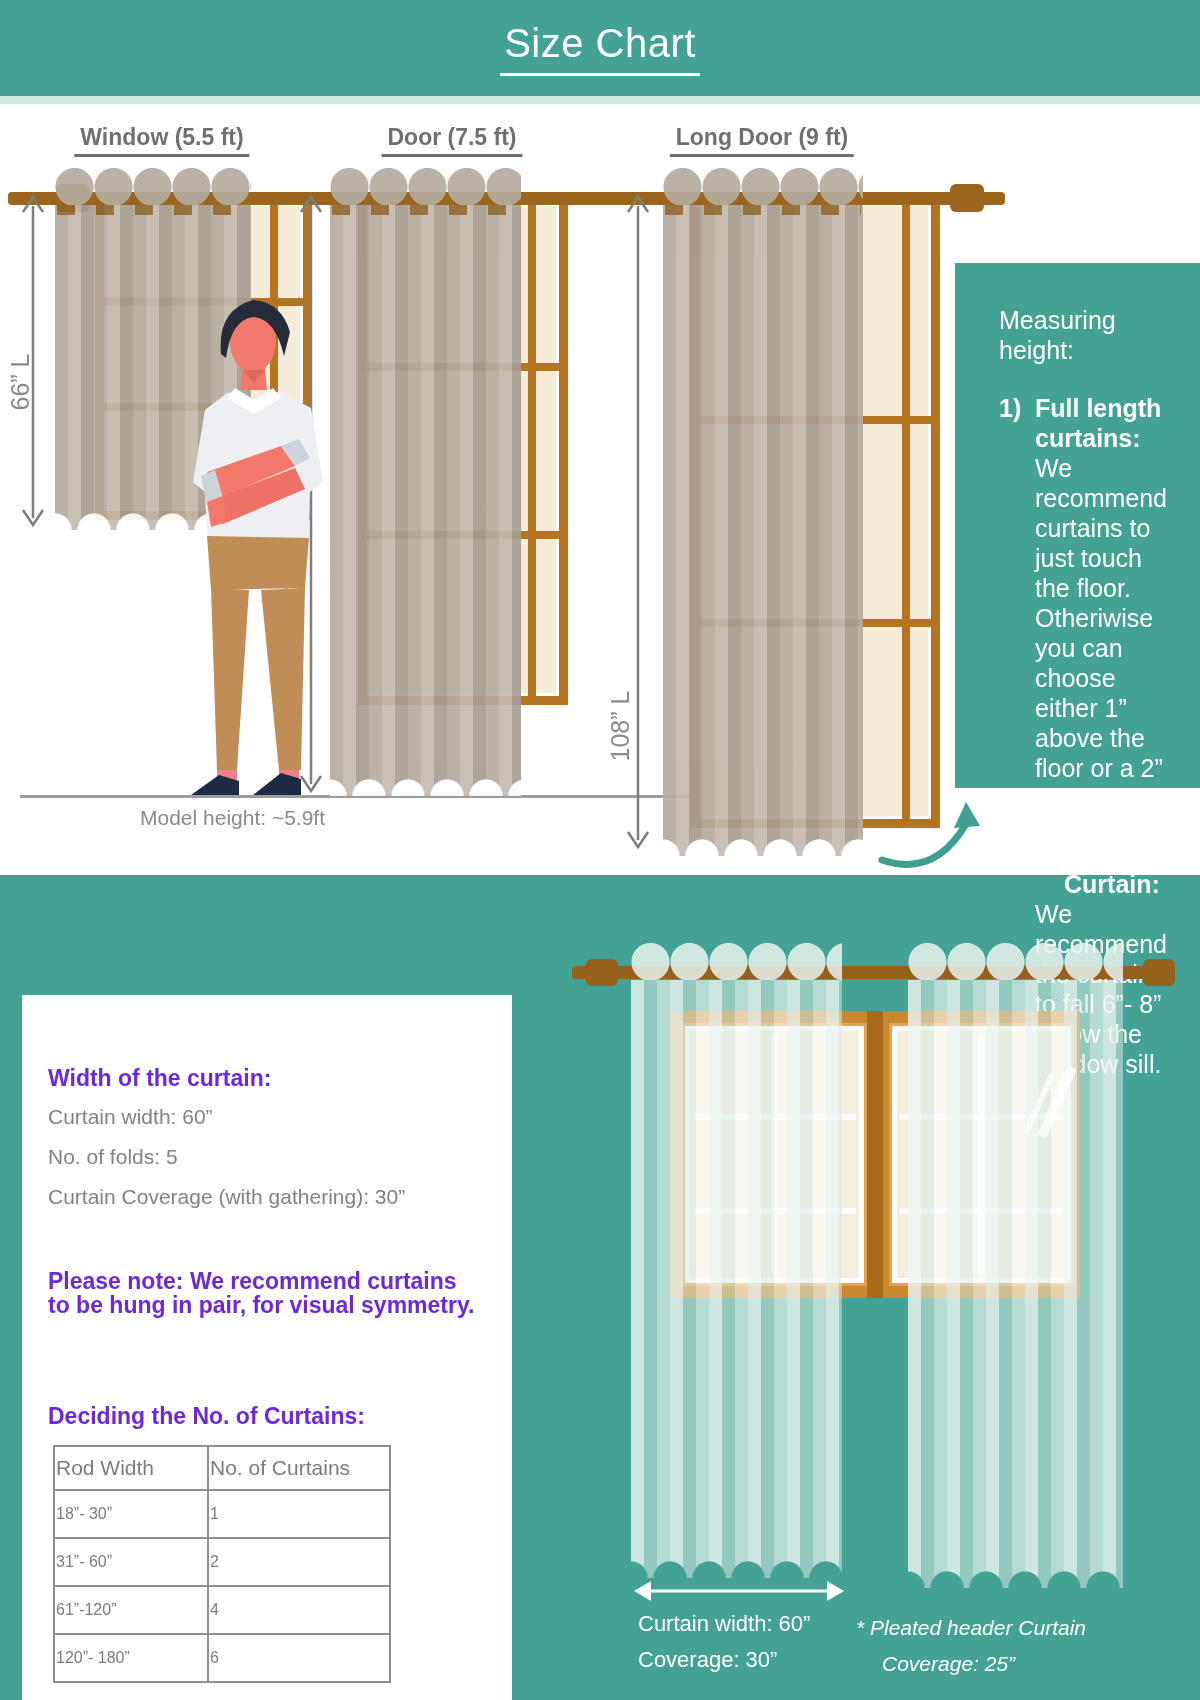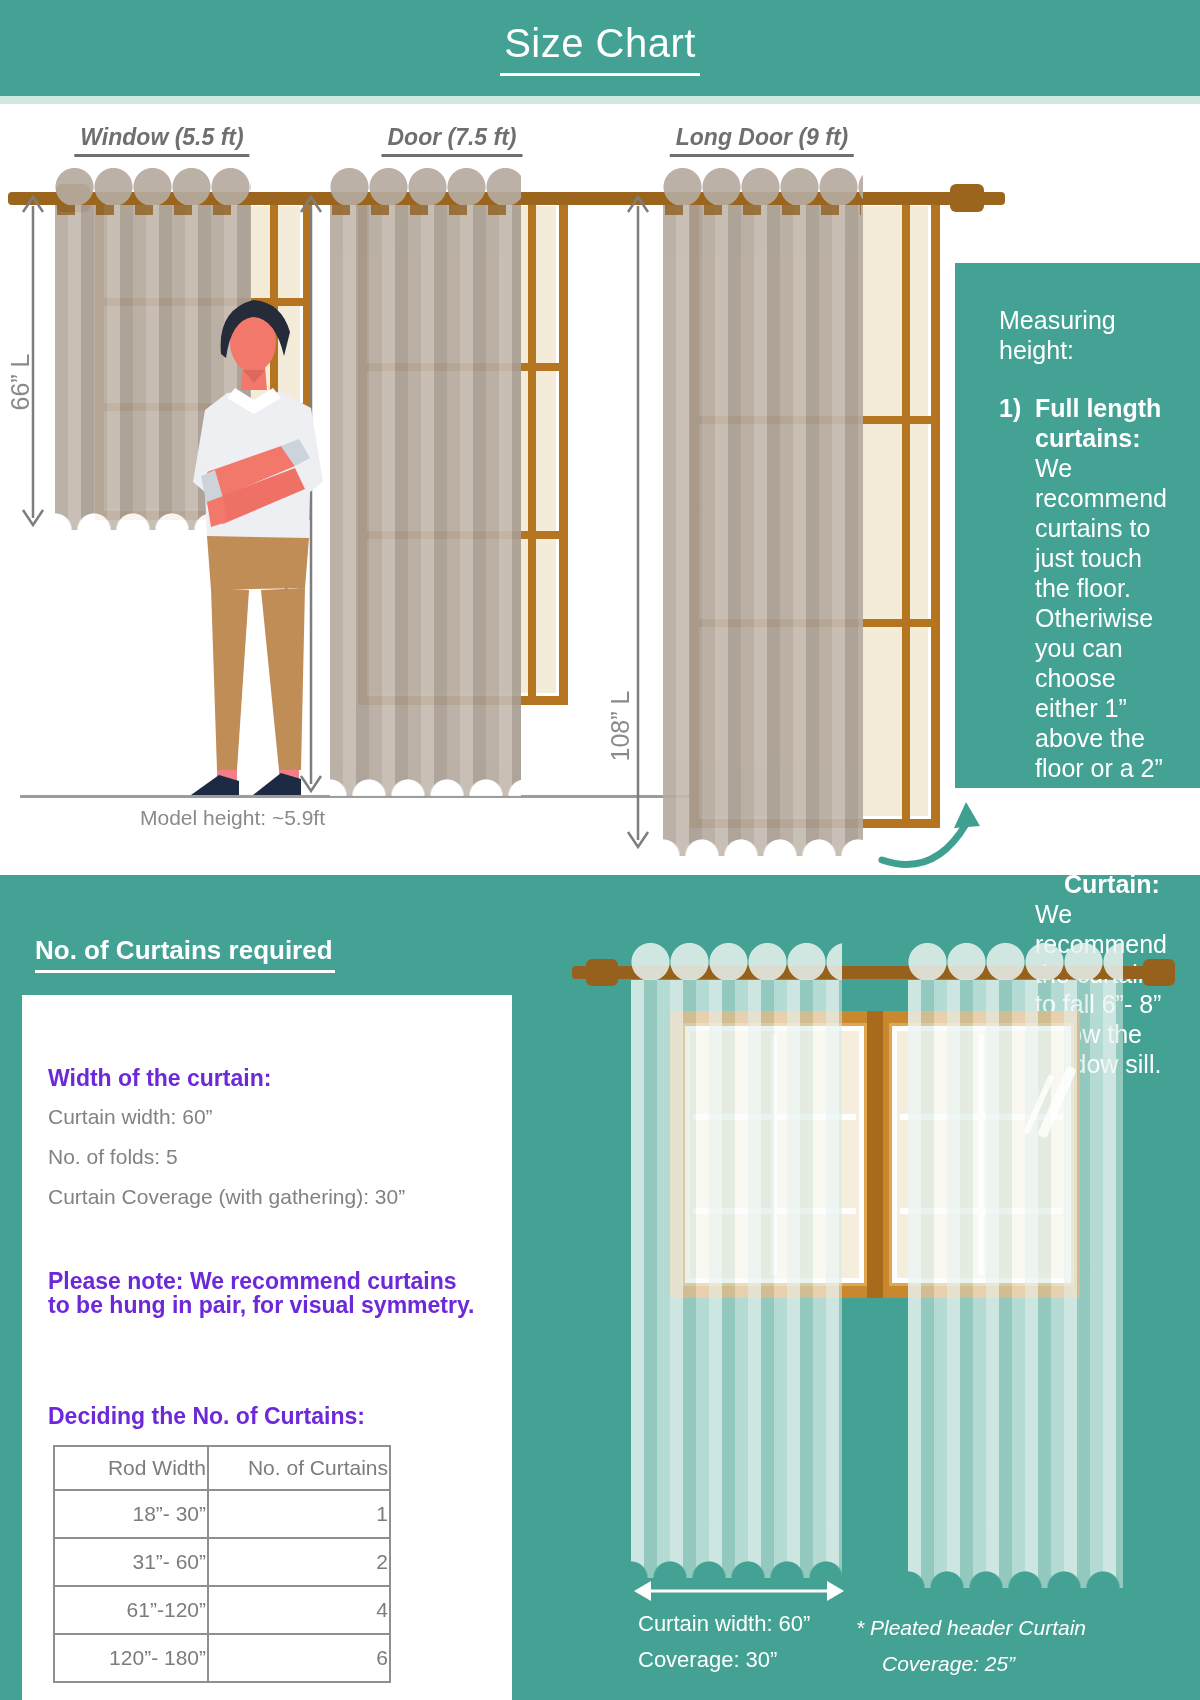--- a/index.html
+++ b/index.html
@@ -8,21 +8,21 @@
   
   .band{position:absolute;left:0;top:0;width:1200px;height:96px;background:#44a294;
         display:flex;align-items:center;justify-content:center;}
   .title{color:#fff;font-size:40px;font-weight:500;letter-spacing:.5px;margin:0;
          border-bottom:3px solid #fff;padding:0 4px 7px 4px;}
   .mint{position:absolute;left:0;top:96px;width:1200px;height:8px;background:#cfe9e2;}
   .s2bg{position:absolute;left:0;top:875px;width:1200px;height:825px;background:#44a294;}
   
   .toplabel{position:absolute;top:124px;transform:translateX(-50%);white-space:nowrap;
             font-size:23px;font-weight:700;color:#6f6f6f;border-bottom:3px solid #6f6f6f;
-            padding:0 6px 3px 6px;font-style:italic;}
+            padding:0 6px 3px 6px;}
   
   .rod1{position:absolute;left:8px;top:192px;width:997px;height:13px;background:#9b651e;border-radius:4px;}
   .finial{position:absolute;background:#9b651e;border-radius:6px;}
   
   .frame{position:absolute;background:#b5741f;}
   .pane{position:absolute;inset:9px;background:#f4ebd8;border:3px solid #ffffff;}
   .hbar{position:absolute;left:9px;right:9px;height:8px;background:#b5741f;}
   .vbar{position:absolute;top:9px;bottom:9px;width:8px;background:#b5741f;}
   
   .curtain{position:absolute;
@@ -56,24 +56,24 @@
   .ib-body b{font-weight:700;}
   .blockbold{display:block;font-weight:700;margin-left:29px;}
   
   .s2head{position:absolute;left:35px;top:935px;color:#fff;font-size:26px;font-weight:700;
           border-bottom:3px solid #fff;padding:0 2px 4px 0;}
   .panel{position:absolute;left:22px;top:995px;width:490px;height:705px;background:#fff;}
   .panel .ph{position:absolute;left:26px;font-size:23px;font-weight:700;color:#6d28d9;}
   .panel .pl{position:absolute;left:26px;font-size:21px;color:#828282;}
   .note{width:430px;line-height:24px;}
   .dtable{position:absolute;left:31px;top:450px;border-collapse:collapse;}
-  .dtable th,.dtable td{border:2px solid #8f8f8f;color:#7c7c7c;text-align:right;font-weight:400;}
+  .dtable th,.dtable td{border:2px solid #8f8f8f;color:#7c7c7c;text-align:left;font-weight:400;}
   .dtable th{width:150px;height:40px;font-size:21px;}
   .dtable th+th{width:178px;}
-  .dtable td{height:44px;font-size:21px;}
+  .dtable td{height:44px;font-size:16px;}
   
   .rod2{position:absolute;left:572px;top:966px;width:603px;height:13px;background:#96611c;border-radius:4px;}
   .win2{position:absolute;left:670px;top:1011px;width:410px;height:287px;background:#c9882d;}
   .w2panel{position:absolute;top:12px;bottom:12px;background:#f6eedd;border:3px solid #dfa64e;
            box-shadow:inset 0 0 0 5px #ffffff;}
   .w2v{position:absolute;top:8px;bottom:8px;width:6px;background:#ffffff;}
   .w2h{position:absolute;left:8px;right:8px;height:6px;background:#ffffff;}
   .w2div{position:absolute;left:197px;top:0;width:16px;height:287px;background:#a86a1b;}
   .shine{position:absolute;background:rgba(255,255,255,.78);border-radius:4px;transform:rotate(24deg);}
   .cap{position:absolute;color:#fff;font-size:22px;line-height:36px;}
@@ -184,21 +184,20 @@
       <span class="ib-body"><b class="blockbold">Window Curtain:</b>
         <span>We recommend the curtains to fall 6”- 8” below the window sill.</span></span>
     </div>
   </div>
 
   <svg style="position:absolute;left:868px;top:798px" width="132" height="72">
     <path d="M14,62 Q66,80 98,26" stroke="#3f9f90" stroke-width="7" fill="none" stroke-linecap="round"></path>
     <polygon points="86,30 112,28 98,4" fill="#3f9f90"></polygon>
   </svg>
 
-  <div class="s2head">No. of Curtains required</div>
 
   <div class="panel">
     <div class="ph" style="top:70px">Width of the curtain:</div>
     <div class="pl" style="top:110px">Curtain width: 60”</div>
     <div class="pl" style="top:150px">No. of folds: 5</div>
     <div class="pl" style="top:190px">Curtain Coverage (with gathering): 30”</div>
     <div class="ph note" style="top:274px">Please note: We recommend curtains to be hung in pair, for visual symmetry.</div>
     <div class="ph" style="top:408px">Deciding the No. of Curtains:</div>
     <table class="dtable">
       <thead>

